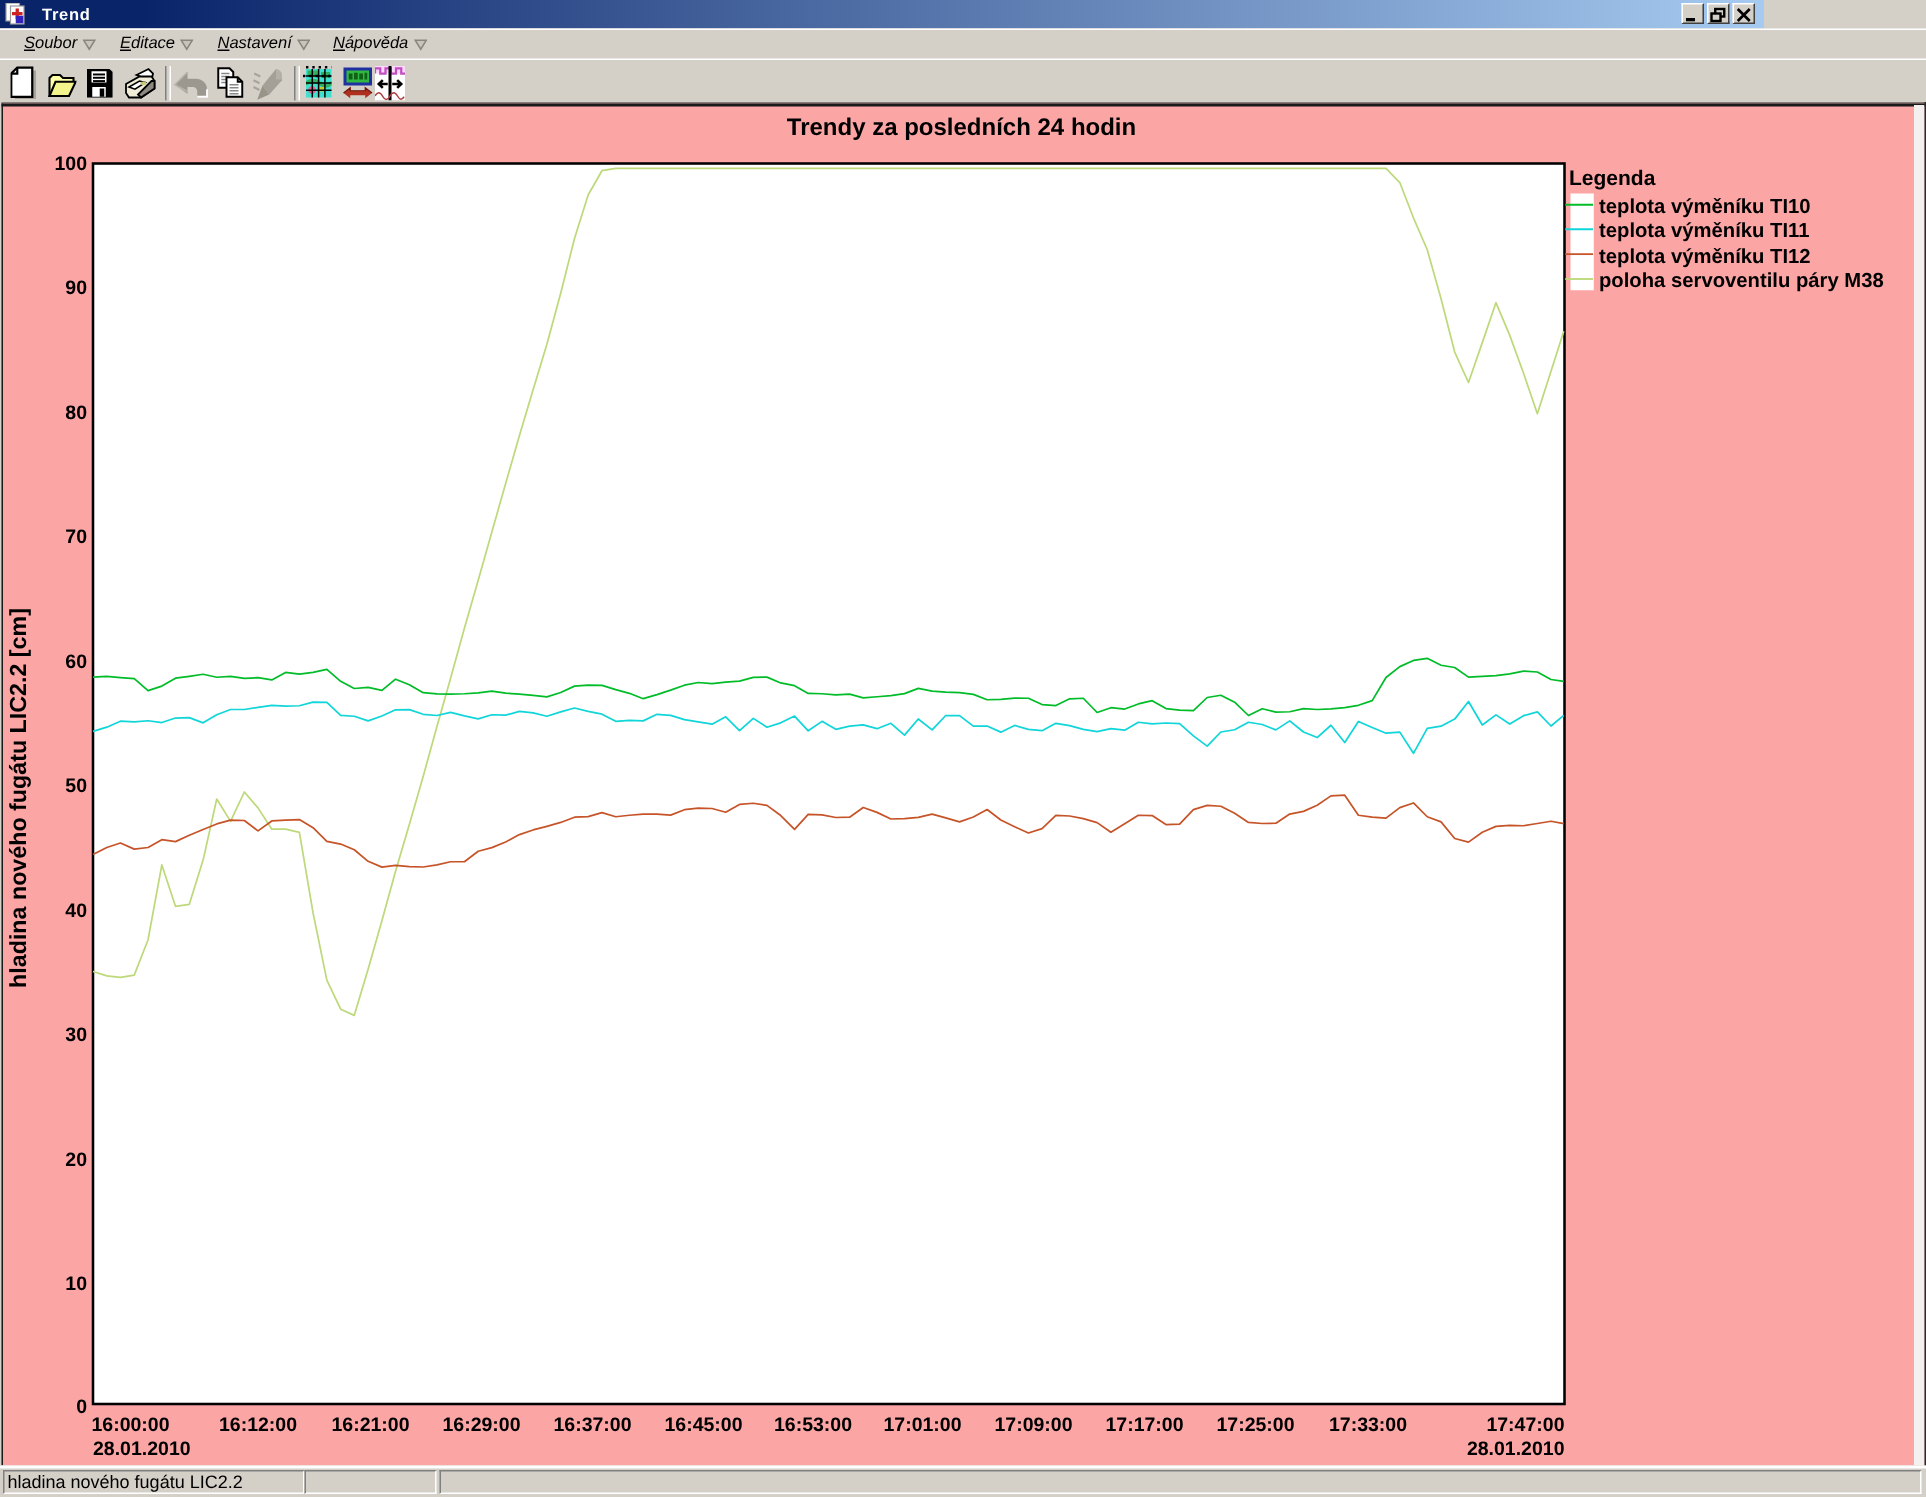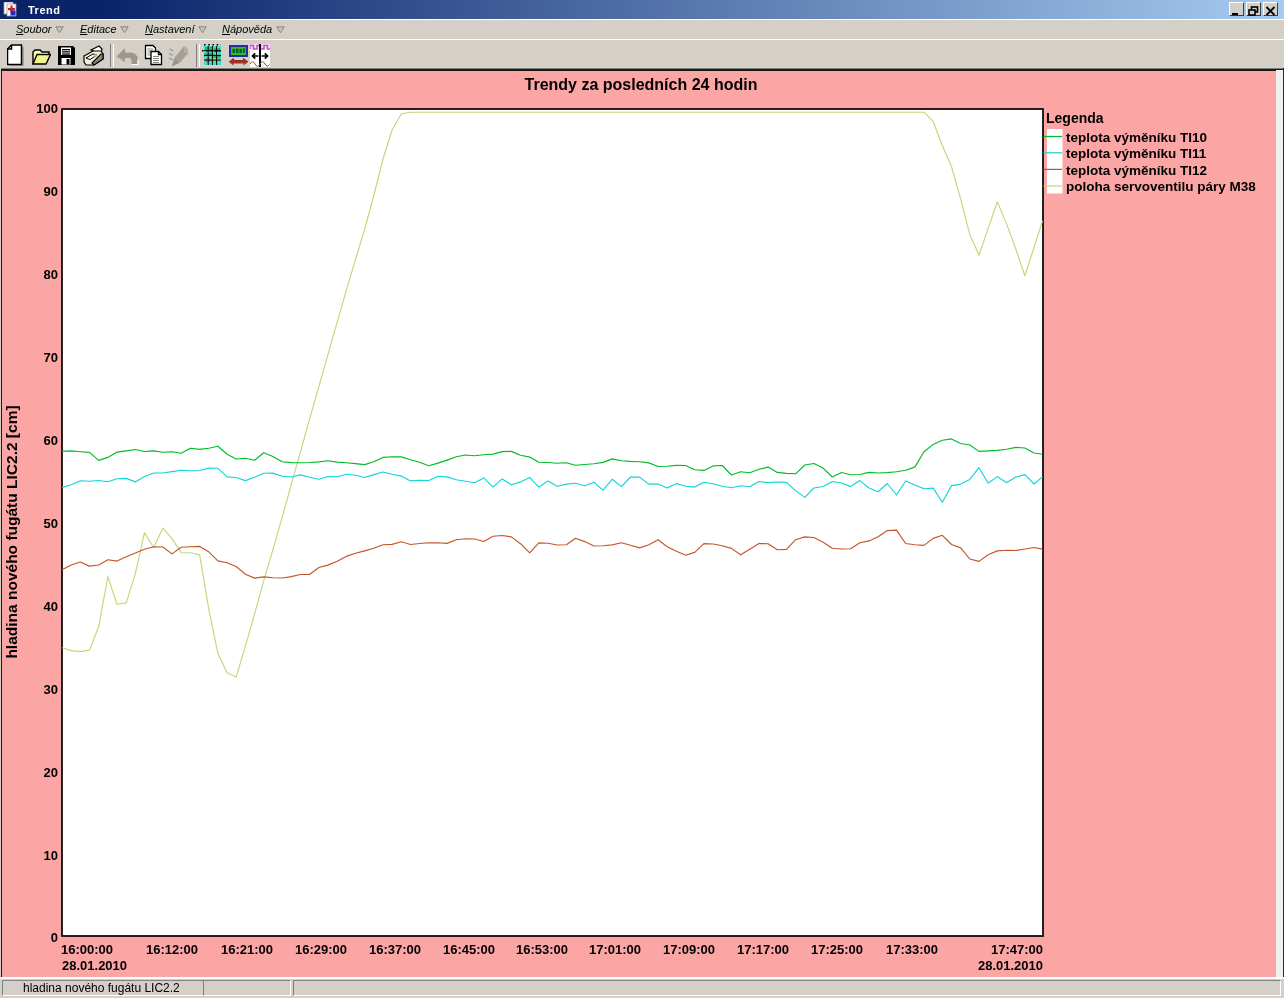--- a/index.html
+++ b/index.html
@@ -1,17 +1,17 @@
 <!DOCTYPE html>
 <html><head>
 <meta charset="utf-8">
 <style>
 html,body{margin:0;padding:0;width:1284px;height:998px;overflow:hidden;}
 body{font-family:"Liberation Sans",sans-serif;position:relative;background:#d4d0c8;}
-.titlebar{position:absolute;left:0;top:0;width:1284px;height:19px;background:linear-gradient(to right,#0a246a 0%,#0a246a 8%,#a6caf0 100%);text-decoration:underline;}
+.titlebar{position:absolute;left:0;top:0;width:1176px;height:19px;background:linear-gradient(to right,#0a246a 0%,#0a246a 8%,#a6caf0 100%);text-decoration:underline;}
 .appicon{position:absolute;left:3px;top:2px;width:15px;height:15px;}
 .apptitle{position:absolute;left:28px;top:4px;color:#ffffff;font-size:11px;font-weight:bold;letter-spacing:0.5px;}
 .winbtns{position:absolute;right:6px;top:2px;display:flex;gap:2px;}
 .wbtn{width:15px;height:14px;background:#d4d0c8;border-top:1px solid #fff;border-left:1px solid #fff;border-right:1.5px solid #404040;border-bottom:1.5px solid #404040;box-sizing:border-box;position:relative;}
 .menubar{position:absolute;left:0;top:19px;width:1284px;height:20px;background:#d4d0c8;border-top:1px solid #ffffff;box-sizing:border-box;font-size:11px;color:#000;}
 .mitem{position:absolute;top:3px;font-style:italic;}
 .mtri{position:absolute;top:6px;}
 .toolbar{position:absolute;left:0;top:39px;width:1284px;height:29px;background:#d4d0c8;border-top:1px solid #ffffff;}
 .toolbar svg{position:absolute;top:4px;}
 .tsep{position:absolute;top:4px;width:2px;height:23px;border-left:1px solid #808080;border-right:1px solid #ffffff;}
@@ -234,16 +234,16 @@
 </svg>
 </div>
 <div class="frame" style="left:0;top:68px;width:1284px;height:1px;background:#827f79;"></div>
 <div class="frame" style="left:0;top:69px;width:1284px;height:1.5px;background:#1a1a1a;"></div>
 <div class="frame" style="left:0;top:68px;width:1px;height:909px;background:#d4d0c8;"></div>
 <div class="frame" style="left:1px;top:69px;width:1.2px;height:908px;background:#1a1a1a;"></div>
 <div class="frame" style="left:1276px;top:70px;width:7px;height:907px;background:#f2f1ef;"></div>
 <div class="frame" style="left:1283px;top:68px;width:1px;height:925px;background:#2a2a2a;"></div>
 <div class="statusbar">
  <div style="position:absolute;left:0;top:0;width:1284px;height:1.5px;background:#ffffff;"></div>
- <div class="spanel" style="left:2px;width:197px;padding-left:20px;">hladina nového fugátu LIC2.2</div>
+ <div class="spanel" style="left:2px;width:197px;padding-left:2px;">hladina nového fugátu LIC2.2</div>
  <div class="spanel" style="left:203px;width:86px;"></div>
  <div class="spanel" style="left:293px;width:986px;"></div>
 </div>
 
 </body></html>

